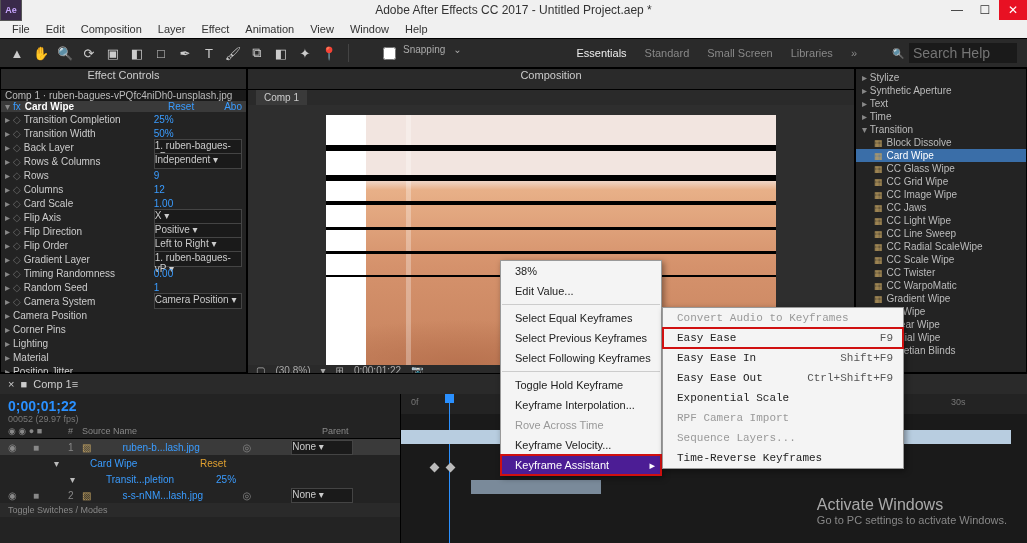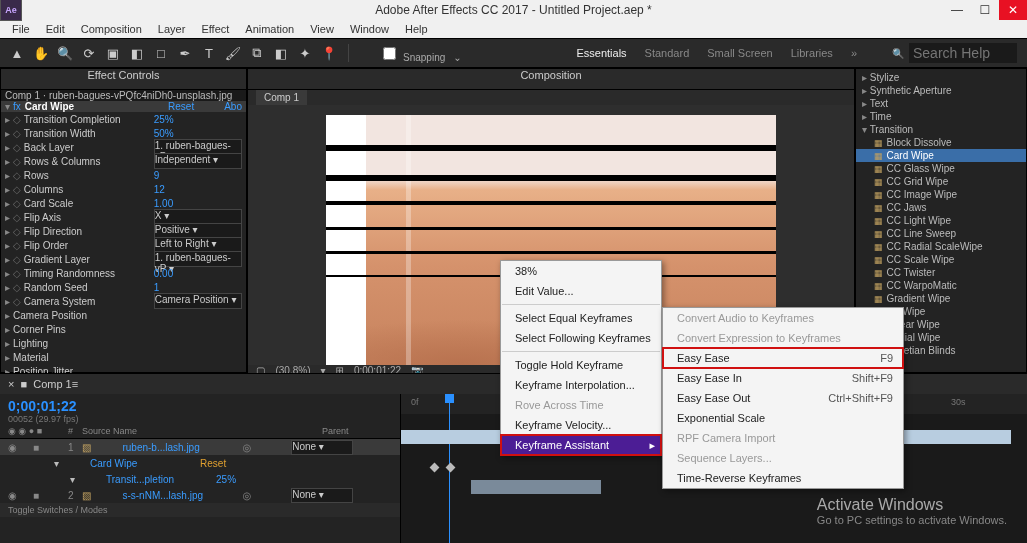--- a/index.html
+++ b/index.html
@@ -7,21 +7,21 @@
   .ae-logo { width:20px; height:20px; background:#3a2a4a; color:#c9a7ff; font-weight:bold; font-size:9px; display:flex; align-items:center; justify-content:center; border:1px solid #555; }
   .title-text { position:absolute; left:0; right:0; text-align:center; font-size:12px; }
   .winctrls { position:absolute; right:0; top:0; display:flex; }
   .winbtn { width:28px; height:20px; display:flex; align-items:center; justify-content:center; font-size:12px; color:#333; }
   .winclose { background:#e81123; color:#fff; }
   .menubar { height:18px; background:#f0f0f0; color:#333; display:flex; align-items:center; padding:0 4px; gap:0; font-size:11px; }
   .menubar span { padding:2px 8px; }
   .toolbar { height:28px; background:#2a2a2a; border-top:1px solid #000; border-bottom:1px solid #000; display:flex; align-items:center; padding:0 8px; gap:6px; position:relative; }
   .tool-icon { width:18px; height:18px; display:flex; align-items:center; justify-content:center; color:#ccc; font-size:13px; }
   .tool-sep { width:1px; height:18px; background:#444; margin:0 4px; }
-  .snapping { display:flex; align-items:flex-end; gap:4px; font-size:10px; color:#aaa; margin-left:20px; }
+  .snapping { display:flex; align-items:flex-start; gap:4px; font-size:10px; color:#aaa; margin-left:20px; }
   .workspace-tabs { position:absolute; right:170px; display:flex; gap:18px; font-size:11px; color:#888; }
   .workspace-tabs .active { color:#eee; }
   .search { position:absolute; right:10px; display:flex; align-items:center; gap:4px; color:#aaa; font-size:10px; }
   .search input { background:#1a1a1a; border:none; color:#aaa; padding:2px 4px; width:100px; font-size:14px; }
   .main { display:flex; height:305px; }
   .panel { background:#232323; border:1px solid #000; }
   .panel-header { height:20px; background:#2a2a2a; display:flex; align-items:center; padding:0 6px; font-size:11px; color:#ccc; border-bottom:1px solid #000;flex-direction:column; }
   .panel-header span.hl { color:#3a9cff; }
   
   .ec { width:245px; display:flex; flex-direction:column; }
@@ -405,31 +405,31 @@
     <div class="h">Activate Windows</div>
     <div>Go to PC settings to activate Windows.</div>
   </div>
 </div>
 
 <div class="ctx" id="ctx1" style="left:500px; top:260px; width:160px;">
     <div class="ctx-item">38%</div>
     <div class="ctx-item">Edit Value...</div>
     <div class="ctx-sep"></div>
     <div class="ctx-item">Select Equal Keyframes</div>
+    <div class="ctx-item">Select Previous Keyframes</div>
     <div class="ctx-item">Select Following Keyframes</div>
     <div class="ctx-sep"></div>
     <div class="ctx-item">Toggle Hold Keyframe</div>
     <div class="ctx-item">Keyframe Interpolation...</div>
     <div class="ctx-item disabled">Rove Across Time</div>
     <div class="ctx-item">Keyframe Velocity...</div>
     <div class="ctx-item hl">Keyframe Assistant<span class="arrow">▸</span></div>
   </div>
-<div class="ctx" id="ctx2" style="left:662px; top:307px; width:240px;">
+<div class="ctx" id="ctx2" style="left:662px; top:307px; width:240px;font-family:Liberation Mono, monospace;">
     <div class="ctx-item disabled">Convert Audio to Keyframes</div>
-    <div class="ctx-item disabled">Convert Expression to Keyframes</div>
     <div class="ctx-item hl2">Easy Ease<span class="short">F9</span></div>
     <div class="ctx-item">Easy Ease In<span class="short">Shift+F9</span></div>
     <div class="ctx-item">Easy Ease Out<span class="short">Ctrl+Shift+F9</span></div>
     <div class="ctx-item">Exponential Scale</div>
     <div class="ctx-item disabled">RPF Camera Import</div>
     <div class="ctx-item disabled">Sequence Layers...</div>
     <div class="ctx-item">Time-Reverse Keyframes</div>
   </div>
 
 </body></html>

